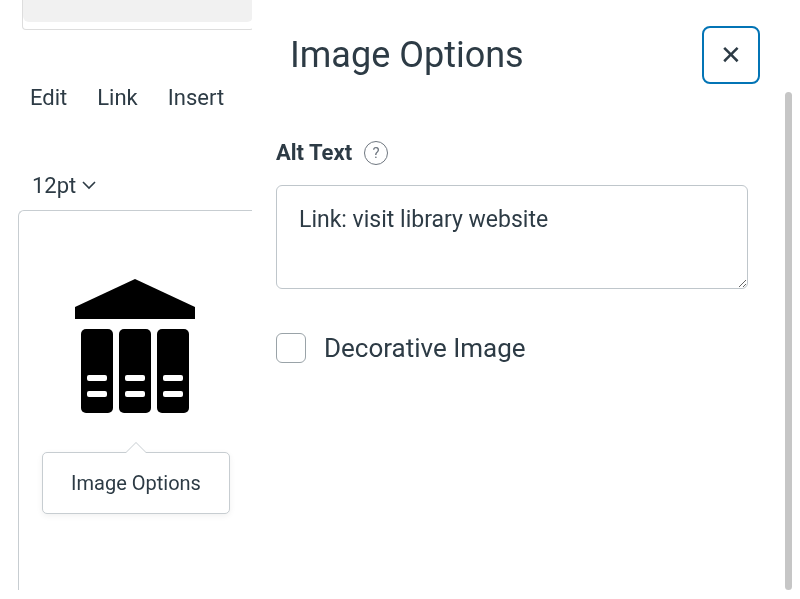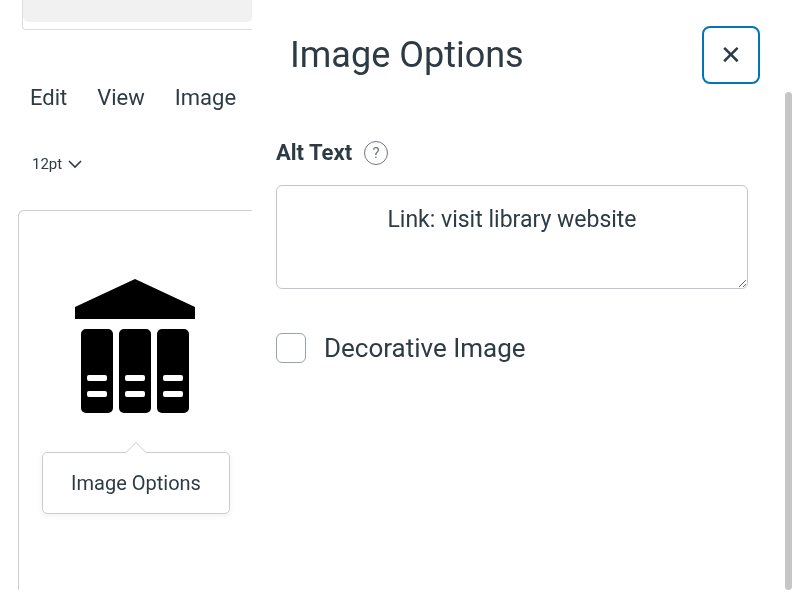--- a/index.html
+++ b/index.html
@@ -49,25 +49,25 @@
       gap: 30px;
       font-size: 22px;
       color: #2d3b45;
     }
     .menu-item {
       cursor: pointer;
     }
     .toolbar {
       position: absolute;
       left: 32px;
-      top: 155px;
+      top: 173px;
       display: flex;
       align-items: center;
       gap: 28px;
-      font-size: 15px;
+      font-size: 22px;
       color: #2d3b45;
     }
     .font-size-select {
       display: flex;
       align-items: center;
       gap: 6px;
       cursor: pointer;
     }
     .chevron-down {
       font-size: 13px;
@@ -201,21 +201,20 @@
       height: 104px;
       border: 1px solid #bfc6cb;
       border-radius: 6px;
       padding: 20px 22px;
       font-size: 23px;
       font-family: inherit;
       color: #2d3b45;
       resize: both;
       outline: none;
       overflow: auto;
-      text-align: center;
     }
     .checkbox-row {
       display: flex;
       align-items: center;
       gap: 18px;
       padding: 0 40px 0 24px;
       margin-top: 40px;
       font-size: 26px;
       color: #2d3b45;
     }
@@ -233,22 +232,22 @@
 <body>
 
 <div class="editor-area">
 
   <div class="top-placeholder">
     <div class="top-placeholder-inner"></div>
   </div>
 
   <div class="menu-bar">
     <span class="menu-item">Edit</span>
-    <span class="menu-item">View</span>
-    <span class="menu-item">Image</span>
+    <span class="menu-item">Link</span>
+    <span class="menu-item">Insert</span>
   </div>
 
   <div class="toolbar">
     <span class="font-size-select">
       <span>12pt</span>
       <span class="chevron-down">
         <svg width="14" height="10" viewBox="0 0 14 10">
             <path d="M1 2 L7 8 L13 2" fill="none" stroke="#2d3b45" stroke-width="1.6"></path>
           </svg>
       </span>

